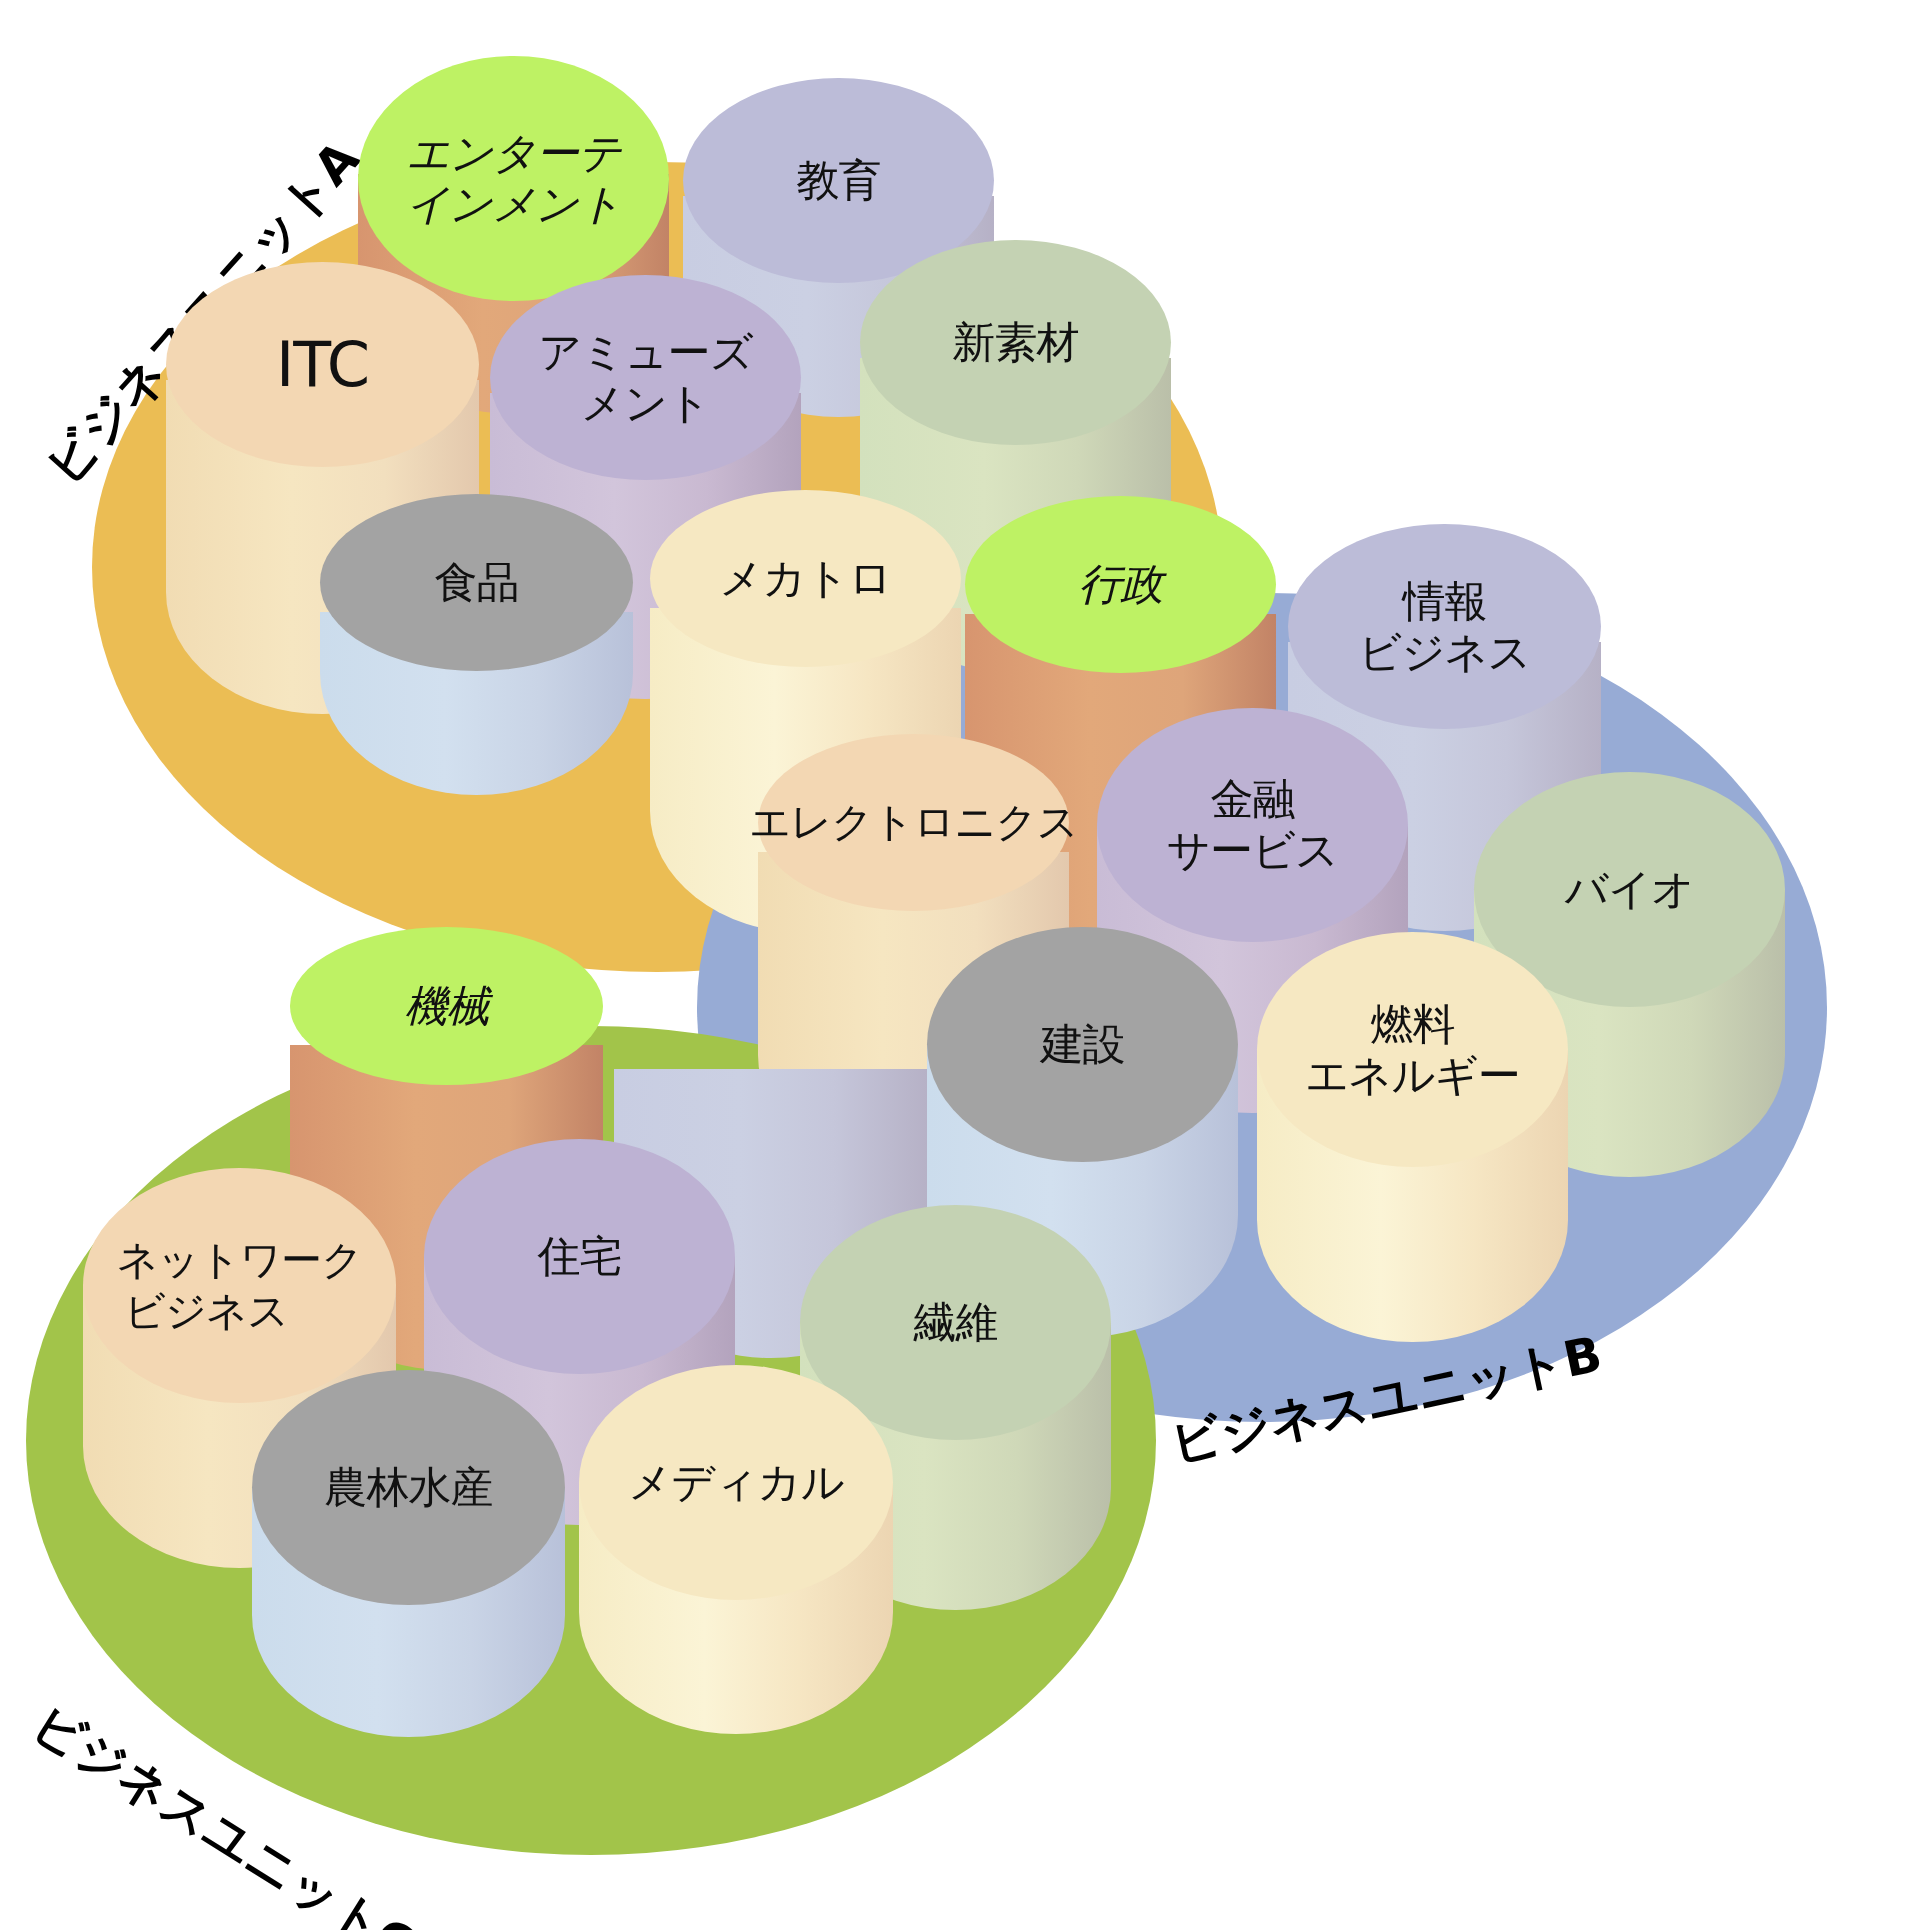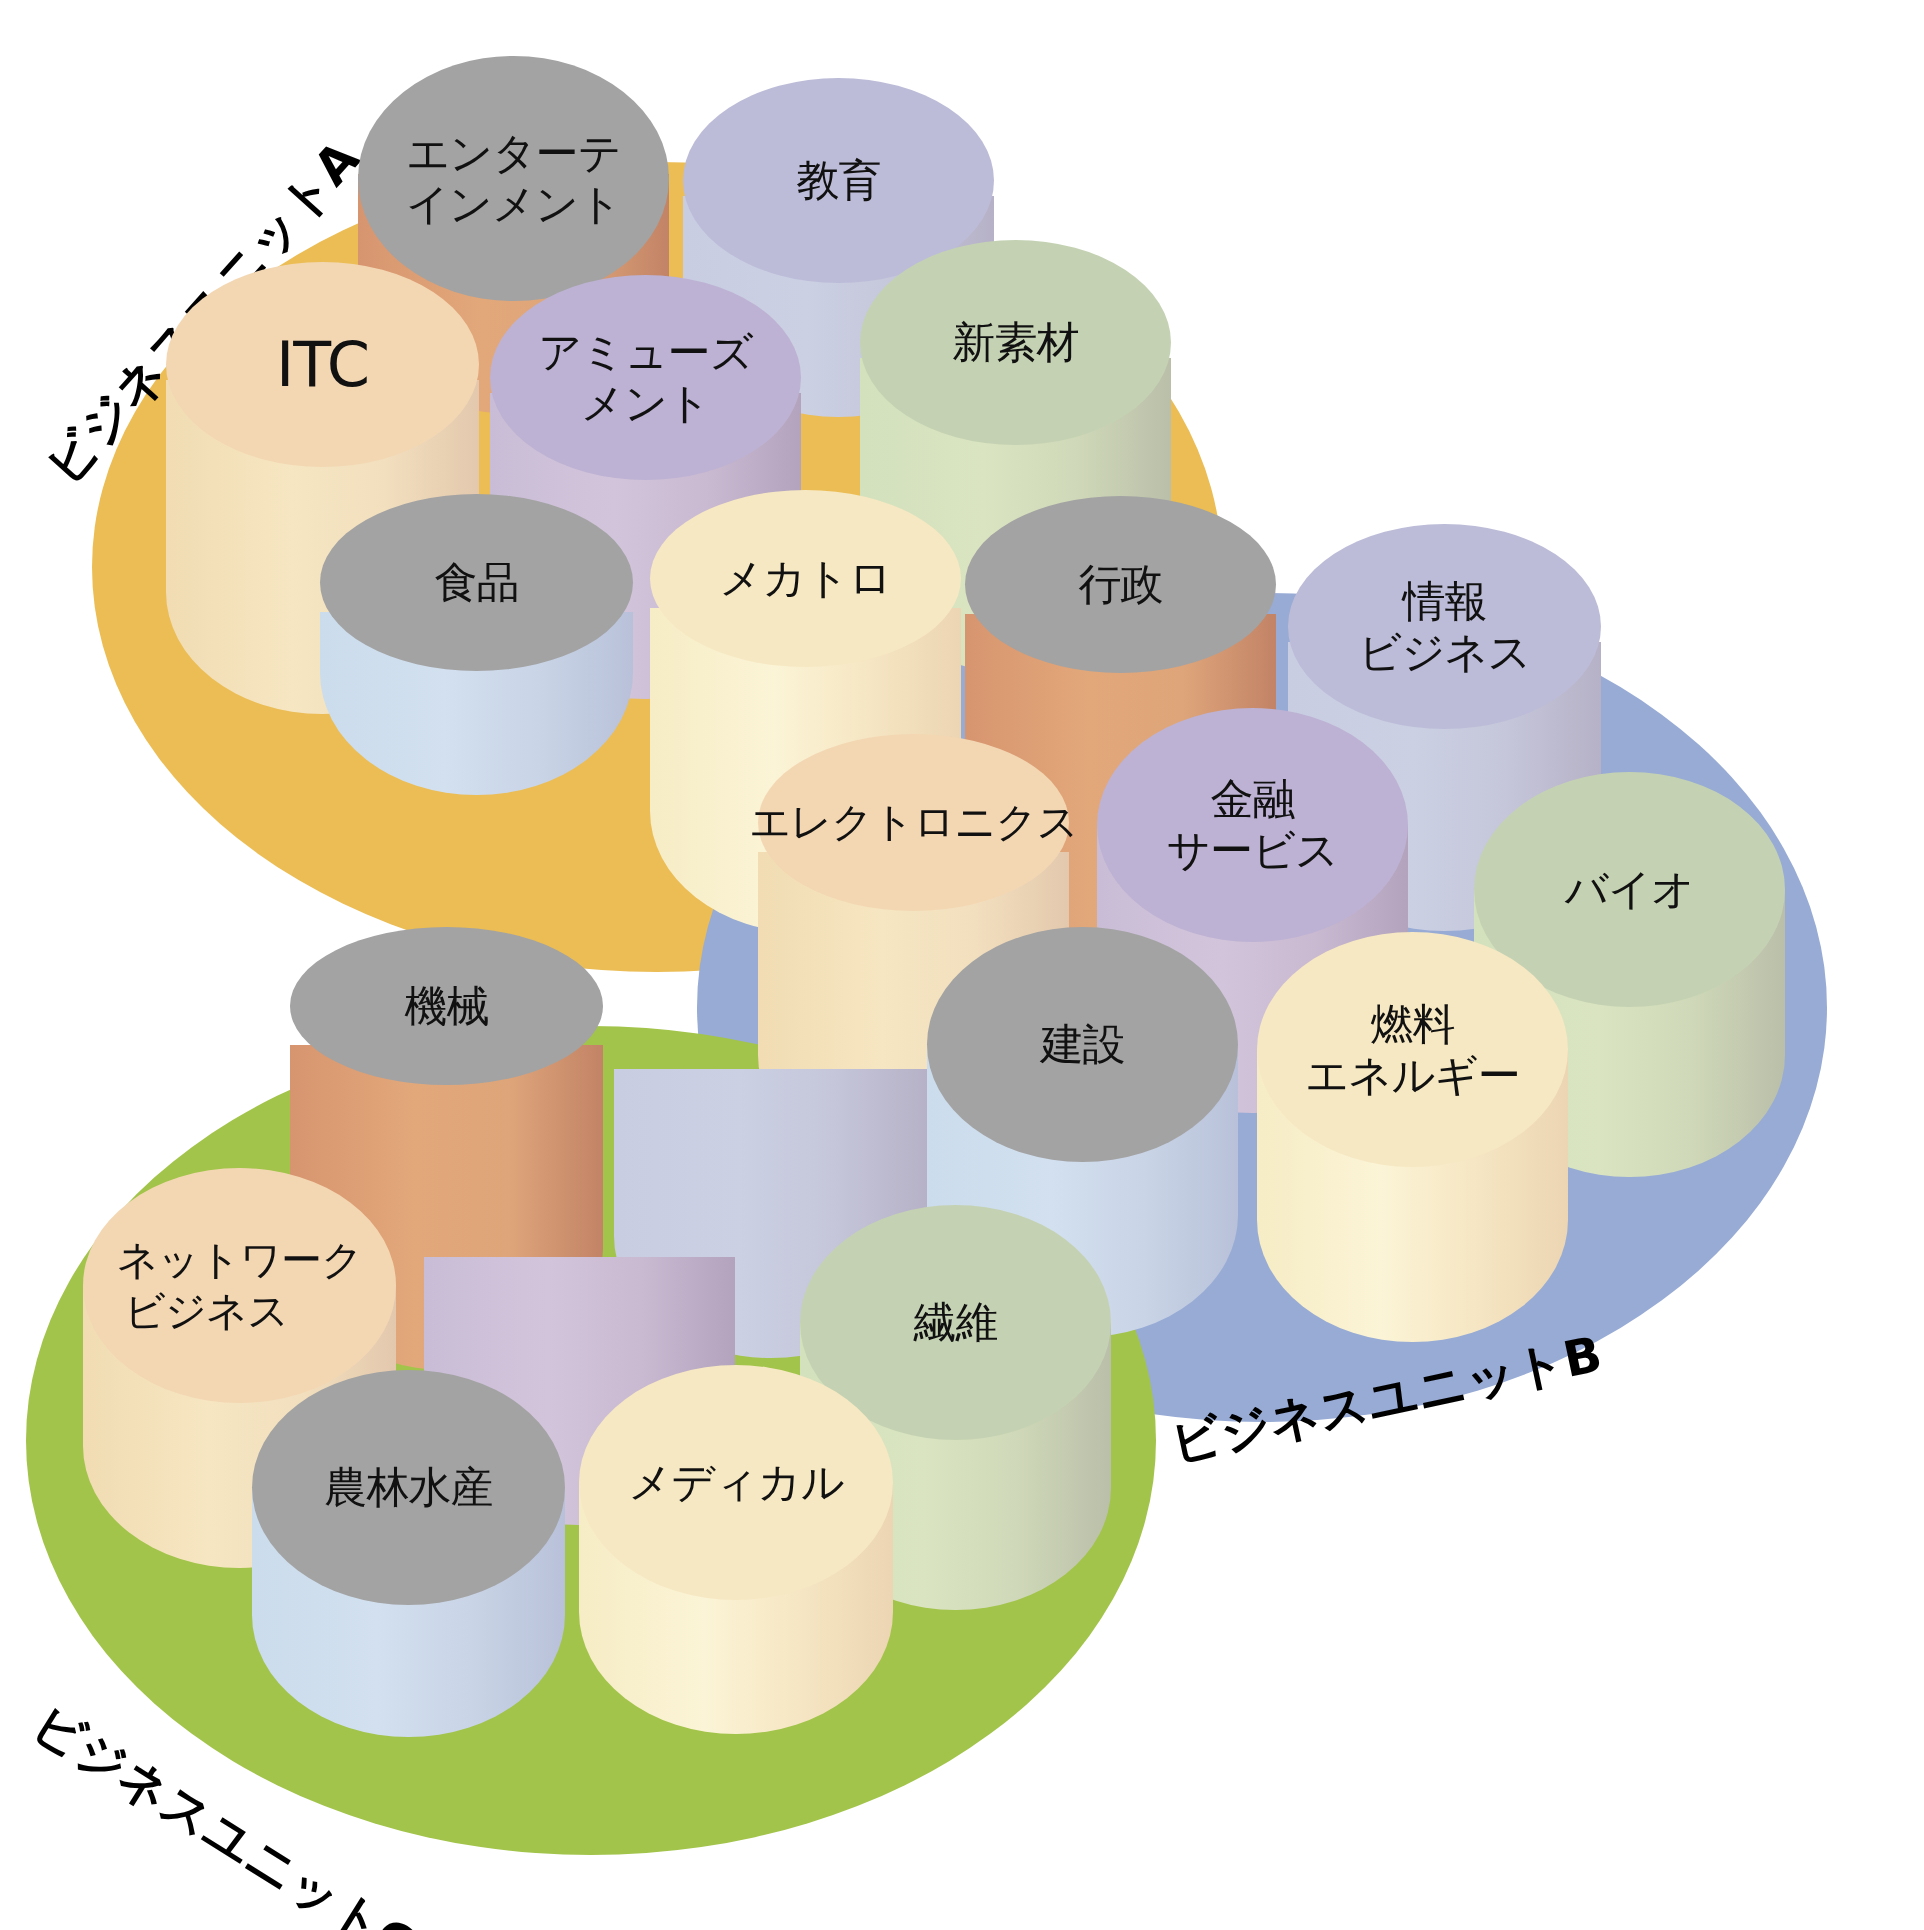--- a/index.html
+++ b/index.html
@@ -8,21 +8,21 @@
   .stage { position:absolute; left:0; top:0; width:1925px; height:1930px; }
   .unit-bg { position:absolute; border-radius:50%; }
   .cyl { position:absolute; }
   .cyl .body { position:absolute; left:0; right:0; border-radius:0 0 50% 50% / 0 0 122px 122px; }
   .cyl .top { position:absolute; left:0; right:0; top:0; border-radius:50%;
               display:flex; align-items:center; justify-content:center; flex-direction:column; }
   .cyl .label { color:#111; font-size:43px; line-height:51px; text-align:center; white-space:nowrap; letter-spacing:-0.9px; }
   .unit-label { position:absolute; font-size:49px; font-weight:bold; color:#000; white-space:nowrap;
                 font-family:"DejaVu Sans","Liberation Sans",sans-serif; transform-origin:left center; }
   
-  .c-orange .top { background:#a3a3a3; }
+  .c-orange .top { background:#bef264;font-style:italic; }
   .c-orange .body { background:linear-gradient(90deg,#d7956f 0%,#e2a87a 40%,#dea57a 70%,#c28366 100%); }
   .c-lav .top { background:#bcbcd8; }
   .c-lav .body { background:linear-gradient(90deg,#c8cde2 0%,#cbd0e3 40%,#c5c6da 70%,#b6b1c6 100%); }
   .c-peach .top { background:#f3d7b3; }
   .c-peach .body { background:linear-gradient(90deg,#f1dcb3 0%,#f6e6c1 40%,#f2dfbe 70%,#e3c8ad 100%); }
   .c-purple .top { background:#bdb2d3; }
   .c-purple .body { background:linear-gradient(90deg,#c9bcd6 0%,#d2c5db 40%,#c9b9d1 70%,#b3a3bd 100%); }
   .c-green .top { background:#c4d2b3; }
   .c-green .body { background:linear-gradient(90deg,#d3e1bd 0%,#dae4c1 40%,#cfd8b8 70%,#babfa9 100%); }
   .c-blue .top { background:#a3a3a3; }
@@ -160,20 +160,23 @@
   <div class="cyl c-peach" style="left:83px; top:1168px; width:313px; height:400px;">
     <div class="body" style="top:118px; bottom:0;"></div>
     <div class="top" style="height:235px;">
       <div class="label" style="font-size:41px;">ネットワーク</div>
       <div class="label" style="font-size:41px; text-align:left; align-self:flex-start; padding-left:41px;">ビジネス</div>
     </div>
   </div>
 
   <div class="cyl c-purple" style="left:424px; top:1139px; width:311px; height:386px;">
     <div class="body" style="top:118px; bottom:0;"></div>
+    <div class="top" style="height:235px;">
+      <div class="label">住宅</div>
+    </div>
   </div>
 
   <div class="cyl c-green" style="left:800px; top:1205px; width:311px; height:405px;">
     <div class="body" style="top:118px; bottom:0;"></div>
     <div class="top" style="height:235px;">
       <div class="label">繊維</div>
     </div>
   </div>
 
   <div class="cyl c-blue" style="left:252px; top:1370px; width:313px; height:367px;">

